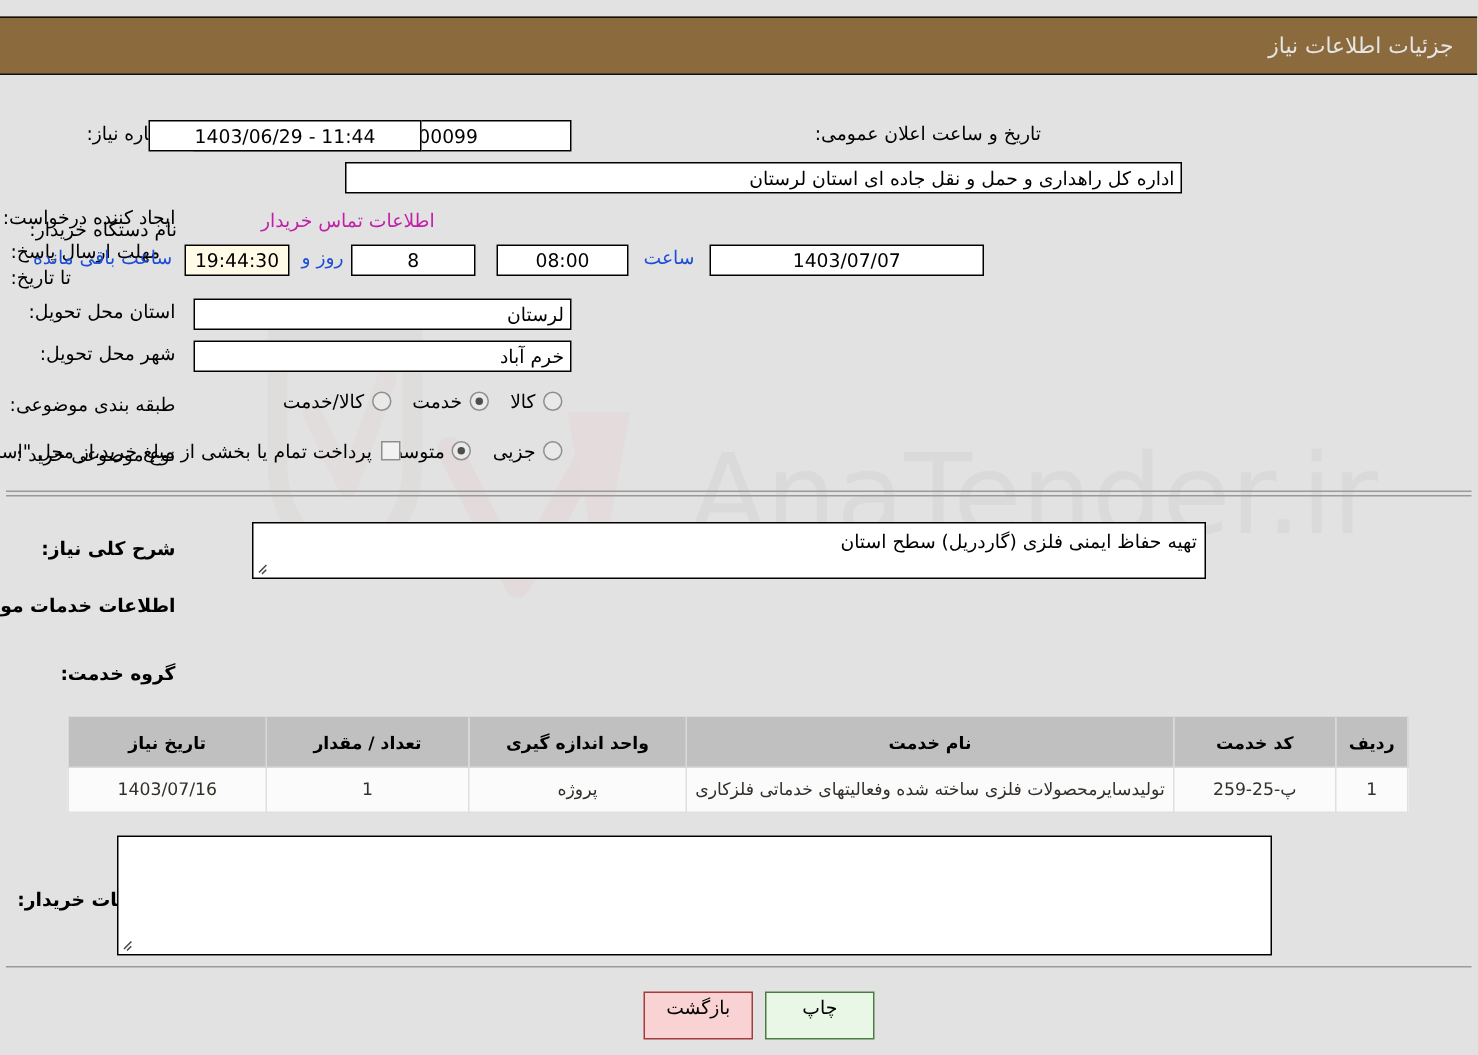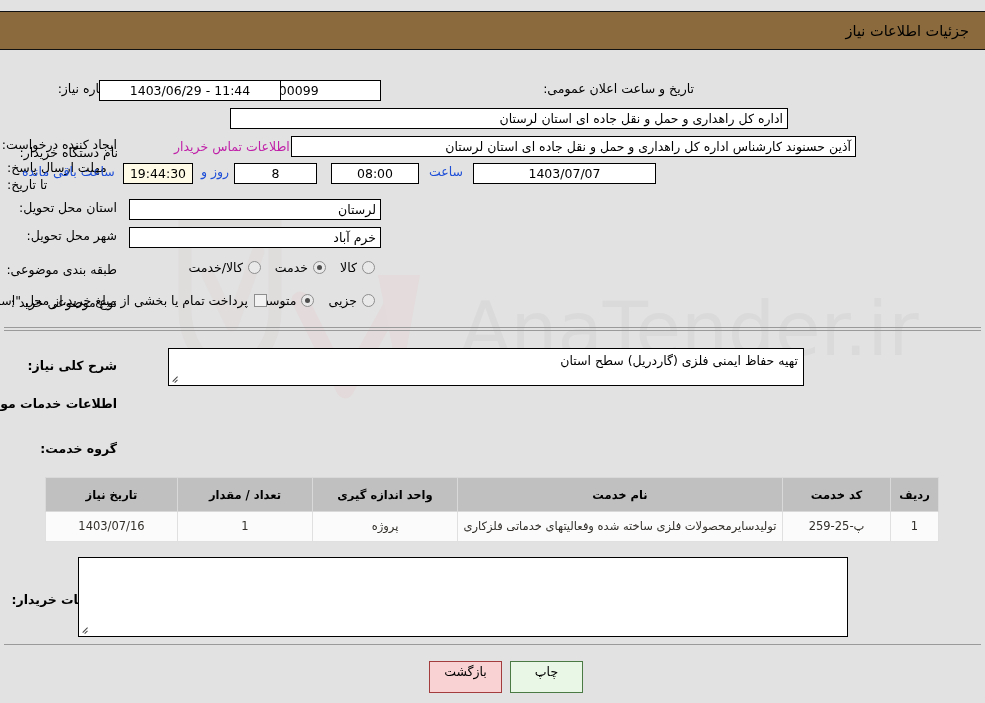--- a/index.html
+++ b/index.html
@@ -36,21 +36,21 @@
     background: #8b6b3d;
     border-top: 1px solid #111;
     border-bottom: 1px solid #111;
     box-sizing: border-box;
     display: flex;
     align-items: center;
     justify-content: flex-start;
     z-index: 2;
   }
   .header-title {
-    color: #000000;
+    color: #e5e5e5;
     font-size: 14.5px;
     padding-right: 16px;
     white-space: nowrap;
   }
 
   
   .panel {
     position: absolute;
     left: 4px;
     width: 977px;
@@ -285,21 +285,20 @@
   <div class="field center ltr" style="position:absolute; right:697px; top:80px; width:182px; z-index:3; right:auto; left:99px;">1403/06/29 - 11:44</div>
 
   <div class="row" style="right:867px; top:109px;margin-top:36px;">
     <span class="lbl">نام دستگاه خریدار:</span>
   </div>
   <div class="field" style="position:absolute; left:230px; top:108px; width:558px; z-index:3;">اداره کل راهداری و حمل و نقل جاده ای استان لرستان</div>
 
   <div class="row" style="right:868px; top:137px;">
     <span class="lbl">ایجاد کننده درخواست:</span>
   </div>
-  <div class="field" style="position:absolute; left:291px; top:136px; width:565px; z-index:3;">آذین حسنوند کارشناس اداره کل راهداری و حمل و نقل جاده ای استان لرستان</div>
   <div class="link" style="position:absolute; left:174px; top:139px; z-index:3;">اطلاعات تماس خریدار</div>
 
   <div class="row" style="right:868px; top:160px; display:block; width:110px;">
     <span class="lbl" style="display:block; white-space:normal; text-align:left; line-height:1.35;">مهلت ارسال پاسخ: تا تاریخ:</span>
   </div>
   <div class="field center ltr" style="position:absolute; left:473px; top:163px; width:183px; z-index:3;">1403/07/07</div>
   <div class="inline-text" style="position:absolute; left:424px; top:164px; z-index:3;">ساعت</div>
   <div class="field center ltr" style="position:absolute; left:331px; top:163px; width:88px; z-index:3;">08:00</div>
   <div class="field center ltr" style="position:absolute; left:234px; top:163px; width:83px; z-index:3;">8</div>
   <div class="inline-text" style="position:absolute; left:196px; top:164px; z-index:3;">روز و</div>

